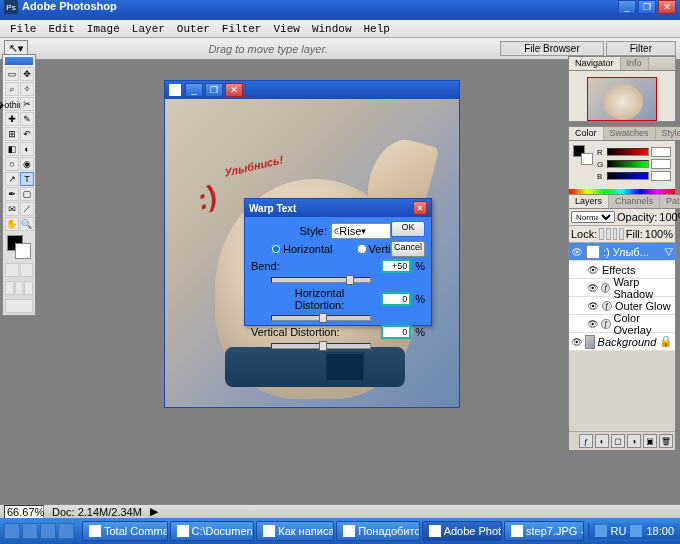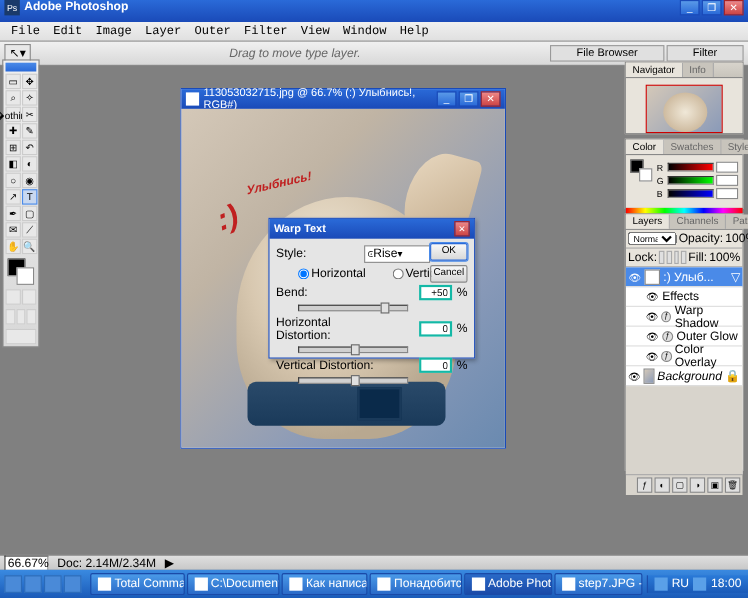--- a/index.html
+++ b/index.html
@@ -44,27 +44,27 @@
 .doc-canvas { position: relative; width: 294px; height: 308px; overflow: hidden; background: linear-gradient(135deg, #d4c8b8 0%, #c0b4a4 30%, #8a9ab8 70%, #6a8ab0 100%); }
 .dog-shape { position: absolute; width: 200px; height: 220px; left: 50px; top: 80px; background: radial-gradient(ellipse at 40% 30%, #f0e8d8 0%, #d8c8b0 40%, #b8a890 70%); border-radius: 50% 50% 40% 40%; }
 .dog-ear { position: absolute; width: 60px; height: 90px; right: 30px; top: 40px; background: linear-gradient(135deg, #e8d8c0, #c0a888); border-radius: 50% 10% 50% 50%; transform: rotate(15deg); }
 .dog-collar { position: absolute; width: 180px; height: 40px; left: 60px; bottom: 20px; background: linear-gradient(to bottom, #2a4a6a, #1a3a5a); border-radius: 8px; }
 .collar-buckle { position: absolute; width: 40px; height: 30px; right: 40px; top: 5px; background: #0a2a4a; border: 2px solid #1a3a5a; }
 .warped-text { position: absolute; left: 30px; top: 30px; font-family: 'Times New Roman', serif; font-size: 36px; font-weight: bold; font-style: italic; color: #c02020; transform: rotate(-8deg) skewX(-5deg); white-space: nowrap; }
 .warped-text span:nth-child(1) { display: inline-block; transform: translateY(40px) rotate(-15deg); font-size: 28px; }
 .warped-text span:nth-child(2) { display: inline-block; transform: translateY(10px) rotate(-5deg); }
 
 
-.dialog { position: absolute; left: 244px; top: 198px; width: 188px; height: 128px; background: #e5e5e5; border: 1px solid #1a4ab8; box-shadow: 2px 2px 4px rgba(0,0,0,0.3); }
+.dialog { position: absolute; left: 244px; top: 198px; width: 188px; height: 128px; background: #3b82f6; border: 1px solid #1a4ab8; box-shadow: 2px 2px 4px rgba(0,0,0,0.3); }
 .dialog-titlebar { height: 18px; background: linear-gradient(to bottom, #2a6ad8, #1a4ab8); color: white; display: flex; align-items: center; padding: 0 4px; }
 .dialog-titlebar .title { flex: 1; font-weight: bold; font-size: 10px; }
 .dialog-close { width: 14px; height: 14px; background: linear-gradient(to bottom, #e88, #c44); border: 1px solid #a22; display: flex; align-items: center; justify-content: center; color: white; font-size: 8px; cursor: pointer; }
 .dialog-body { padding: 6px; position: relative; font-size: 10px; }
 .dlg-row { display: flex; align-items: center; margin-bottom: 4px; gap: 4px; }
-.dlg-label { width: 76px; text-align: left; }
+.dlg-label { width: 76px; text-align: right; }
 .dlg-select { width: 60px; height: 16px; background: #fff; border: 1px solid #888; font-size: 9px; padding: 0 2px; display: flex; align-items: center; }
 .dlg-radio { display: flex; align-items: center; gap: 2px; margin-left: 20px; }
 .dlg-radio input { width: 10px; height: 10px; }
 .dlg-input { width: 30px; height: 14px; background: #fff; border: 2px solid #14b8a6; text-align: right; padding: 0 2px; font-size: 9px; margin-left: 29px; }
 .dlg-slider { width: 100px; height: 6px; background: #d0d0d0; border: 1px inset #888; margin-left: 20px; position: relative; }
 .dlg-slider-thumb { position: absolute; width: 8px; height: 10px; background: #e0e0e0; border: 1px solid #666; top: -3px; }
 .dlg-btns { position: absolute; right: 6px; top: 4px; display: flex; flex-direction: column; gap: 4px; }
 .dlg-btn { width: 34px; height: 16px; background: linear-gradient(to bottom, #f8f8f8, #d8d8d8); border: 1px solid #888; font-size: 9px; text-align: center; cursor: pointer; border-radius: 2px; }
 .dlg-btn.primary { border: 1px solid #2a6ad8; box-shadow: 0 0 0 1px #4a8ae8; }
 
@@ -198,21 +198,20 @@
     <div class="mode-btn"></div>
   </div>
   <div class="mode-btns">
     <div class="mode-btn"></div>
   </div>
 </div>
 
 <div class="doc-window">
   <div class="doc-titlebar">
     <div class="doc-icon"></div>
-    <div class="title">113053032715.jpg @ 66.7% (:) Улыбнись!, RGB#)</div>
     <div class="win-btns">
       <div class="win-btn">_</div>
       <div class="win-btn">❐</div>
       <div class="win-btn close">✕</div>
     </div>
   </div>
   <div class="doc-canvas">
     <div class="dog-shape"></div>
     <div class="dog-ear"></div>
     <div class="dog-collar">

